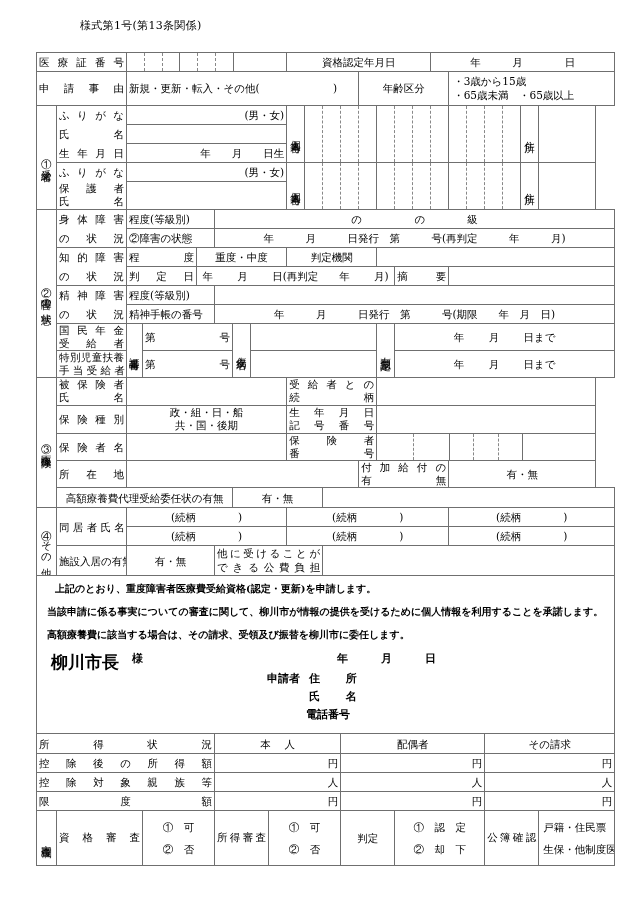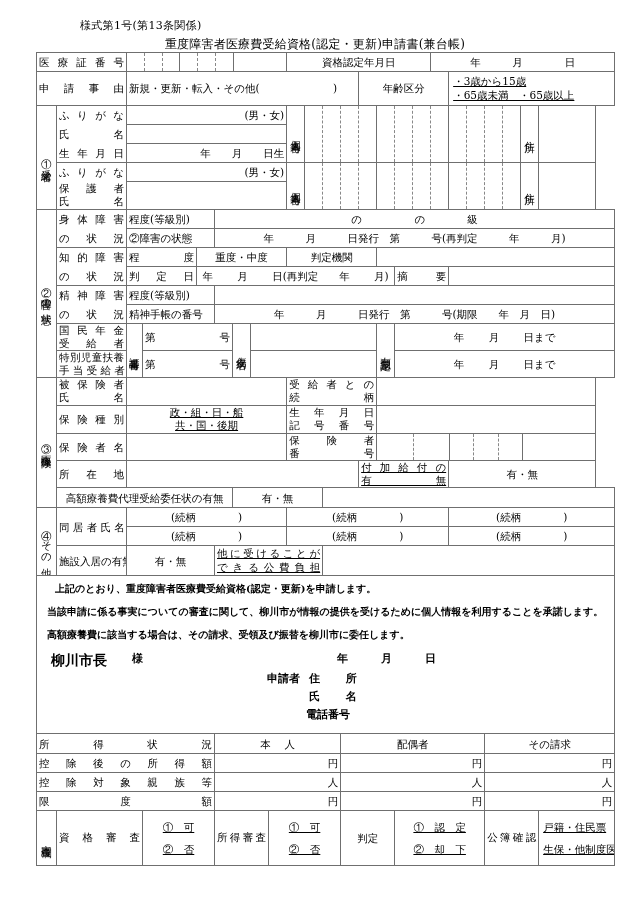--- a/index.html
+++ b/index.html
@@ -43,41 +43,40 @@
     letter-spacing:1px;
     line-height:1;
     margin:0 auto;
     display:block;
     text-align:center;
   }
   .dash-l{border-left:1px dashed #777 !important;}
   .dash-b{border-bottom:1px dashed #777 !important;margin-top:40px;}
   .no-b{border-bottom:none !important;}
   .no-t{border-top:none !important;}
-  .two-line{white-space:normal;line-height:1.25;text-decoration:underline;}
+  .two-line{white-space:normal;line-height:1.25;}
 
   
   .grid{display:flex;height:100%;width:100%;}
   .grid .g{display:flex;flex:1;border-right:1px solid #6f6f6f;}
   .grid .g:last-child{border-right:none;}
   .grid .c{flex:1;border-right:1px dashed #888;}
   .grid .c:last-child{border-right:none;}
 
   
   .decl{font-size:10px;line-height:1.2;font-weight:bold;}
   .decl p{margin:0;padding:0;}
   .applicant{font-size:11px;}
 </style>
 </head>
 <body>
 
 <div class="page">
 
   <div class="form-no">様式第1号(第13条関係)</div>
-  <div class="doc-title">重度障害者医療費受給資格(認定・更新)申請書(兼台帳)</div>
 
   <table class="main">
     <colgroup>
       <col style="width:20px">
       <col style="width:16px">
       <col style="width:54px">
       <col style="width:16px">
       <col style="width:18px">
       <col style="width:18px">
       <col style="width:18px">
@@ -425,21 +424,21 @@
       </td>
       <td colspan="16"></td>
     </tr>
 
     <tr>
       <td colspan="30" class="decl" style="height:120px;vertical-align:top;padding:7px 10px;">
         <p style="padding-left:8px">上記のとおり、重度障害者医療費受給資格(認定・更新)を申請します。</p>
         <p style="margin-top:11px">当該申請に係る事実についての審査に関して、柳川市が情報の提供を受けるために個人情報を利用することを承諾します。</p>
         <p style="margin-top:11px">高額療養費に該当する場合は、その請求、受領及び振替を柳川市に委任します。</p>
         <div style="margin-top:11px;position:relative;height:20px;">
-          <span style="font-size:14px;position:absolute;left:4px;">柳川市長</span>
+          <span style="font-size:17px;position:absolute;left:4px;">柳川市長</span>
           <span style="font-size:11px;position:absolute;left:85px;">様</span>
           <span style="font-size:11px;position:absolute;left:290px;">年　　　月　　　日</span>
         </div>
         <div style="position:relative;height:18px;">
           <span class="applicant" style="position:absolute;left:220px;">申請者</span>
           <span class="applicant" style="position:absolute;left:262px;">住　　 所</span>
         </div>
         <div style="position:relative;height:18px;">
           <span class="applicant" style="position:absolute;left:262px;">氏　　 名</span>
         </div>

